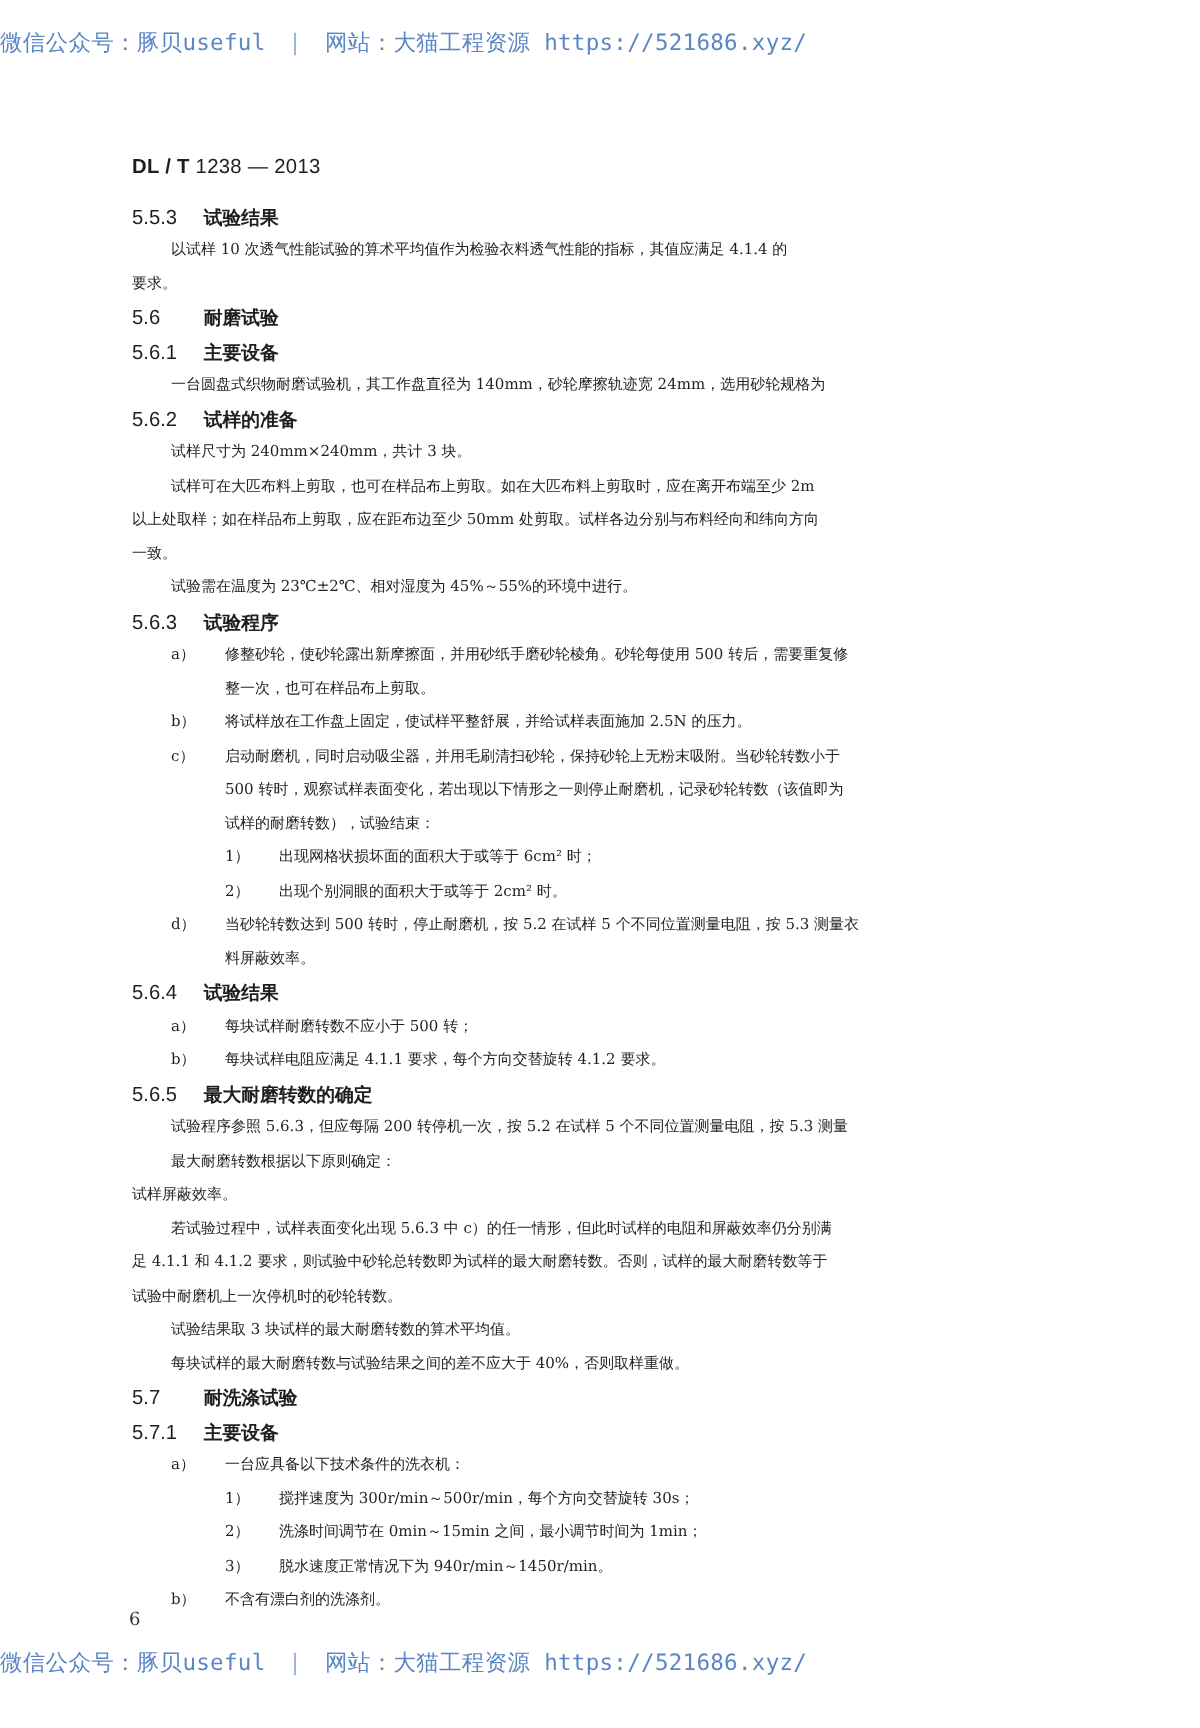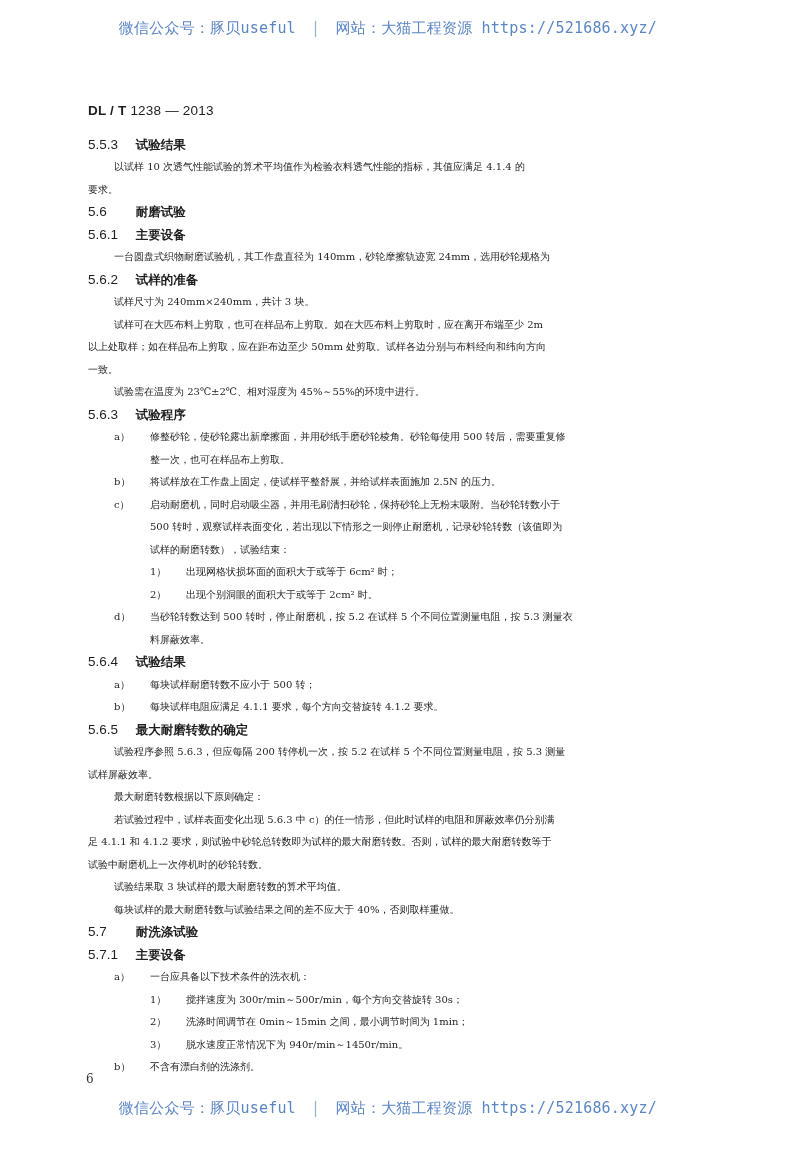--- a/index.html
+++ b/index.html
@@ -2,24 +2,23 @@
 <html><head>
 <meta charset="utf-8">
 <style>
   html, body { margin: 0; padding: 0; background: #ffffff; }
   body {
     width: 800px; height: 1152px; position: relative; overflow: hidden;
     font-family: "DejaVu Serif", "Liberation Serif", serif;
     color: #1f1f1f;
   }
   .watermark {
-    position: absolute; left: 0; width: 639px; text-align: right;
+    position: absolute; left: 0; width: 639px; text-align: left;
     color: #5b86c5; font-size: 15px; letter-spacing: 0.2px;
     font-family: "DejaVu Sans Mono", "Liberation Mono", monospace;
-    padding-left: 18px;
   }
   .watermark .cn { font-family: "DejaVu Serif", serif; }
   .watermark .sep { margin: 0 6px; color: #9ab3da; }
   #wm-top { top: 19px; }
   #wm-bottom { top: 1099px; }
 
   .page {
     position: absolute; left: 88px; top: 104px; width: 642px;
     font-size: 13px; line-height: 1.0;
   }
@@ -136,22 +135,22 @@
   <div class="p item">
     <span class="label">b）</span>
     <span>每块试样电阻应满足 4.1.1 要求，每个方向交替旋转 4.1.2 要求。</span>
   </div>
 
   <div class="h">
     <span class="num">5.6.5</span>
     <span class="title">最大耐磨转数的确定</span>
   </div>
   <div class="p indent">试验程序参照 5.6.3，但应每隔 200 转停机一次，按 5.2 在试样 5 个不同位置测量电阻，按 5.3 测量</div>
+  <div class="p indent">最大耐磨转数根据以下原则确定：</div>
   <div class="p">试样屏蔽效率。</div>
-  <div class="p indent">最大耐磨转数根据以下原则确定：</div>
   <div class="p indent">若试验过程中，试样表面变化出现 5.6.3 中 c）的任一情形，但此时试样的电阻和屏蔽效率仍分别满</div>
   <div class="p">足 4.1.1 和 4.1.2 要求，则试验中砂轮总转数即为试样的最大耐磨转数。否则，试样的最大耐磨转数等于</div>
   <div class="p">试验中耐磨机上一次停机时的砂轮转数。</div>
   <div class="p indent">试验结果取 3 块试样的最大耐磨转数的算术平均值。</div>
   <div class="p indent">每块试样的最大耐磨转数与试验结果之间的差不应大于 40%，否则取样重做。</div>
 
   <div class="h">
     <span class="num">5.7</span>
     <span class="title">耐洗涤试验</span>
   </div>

